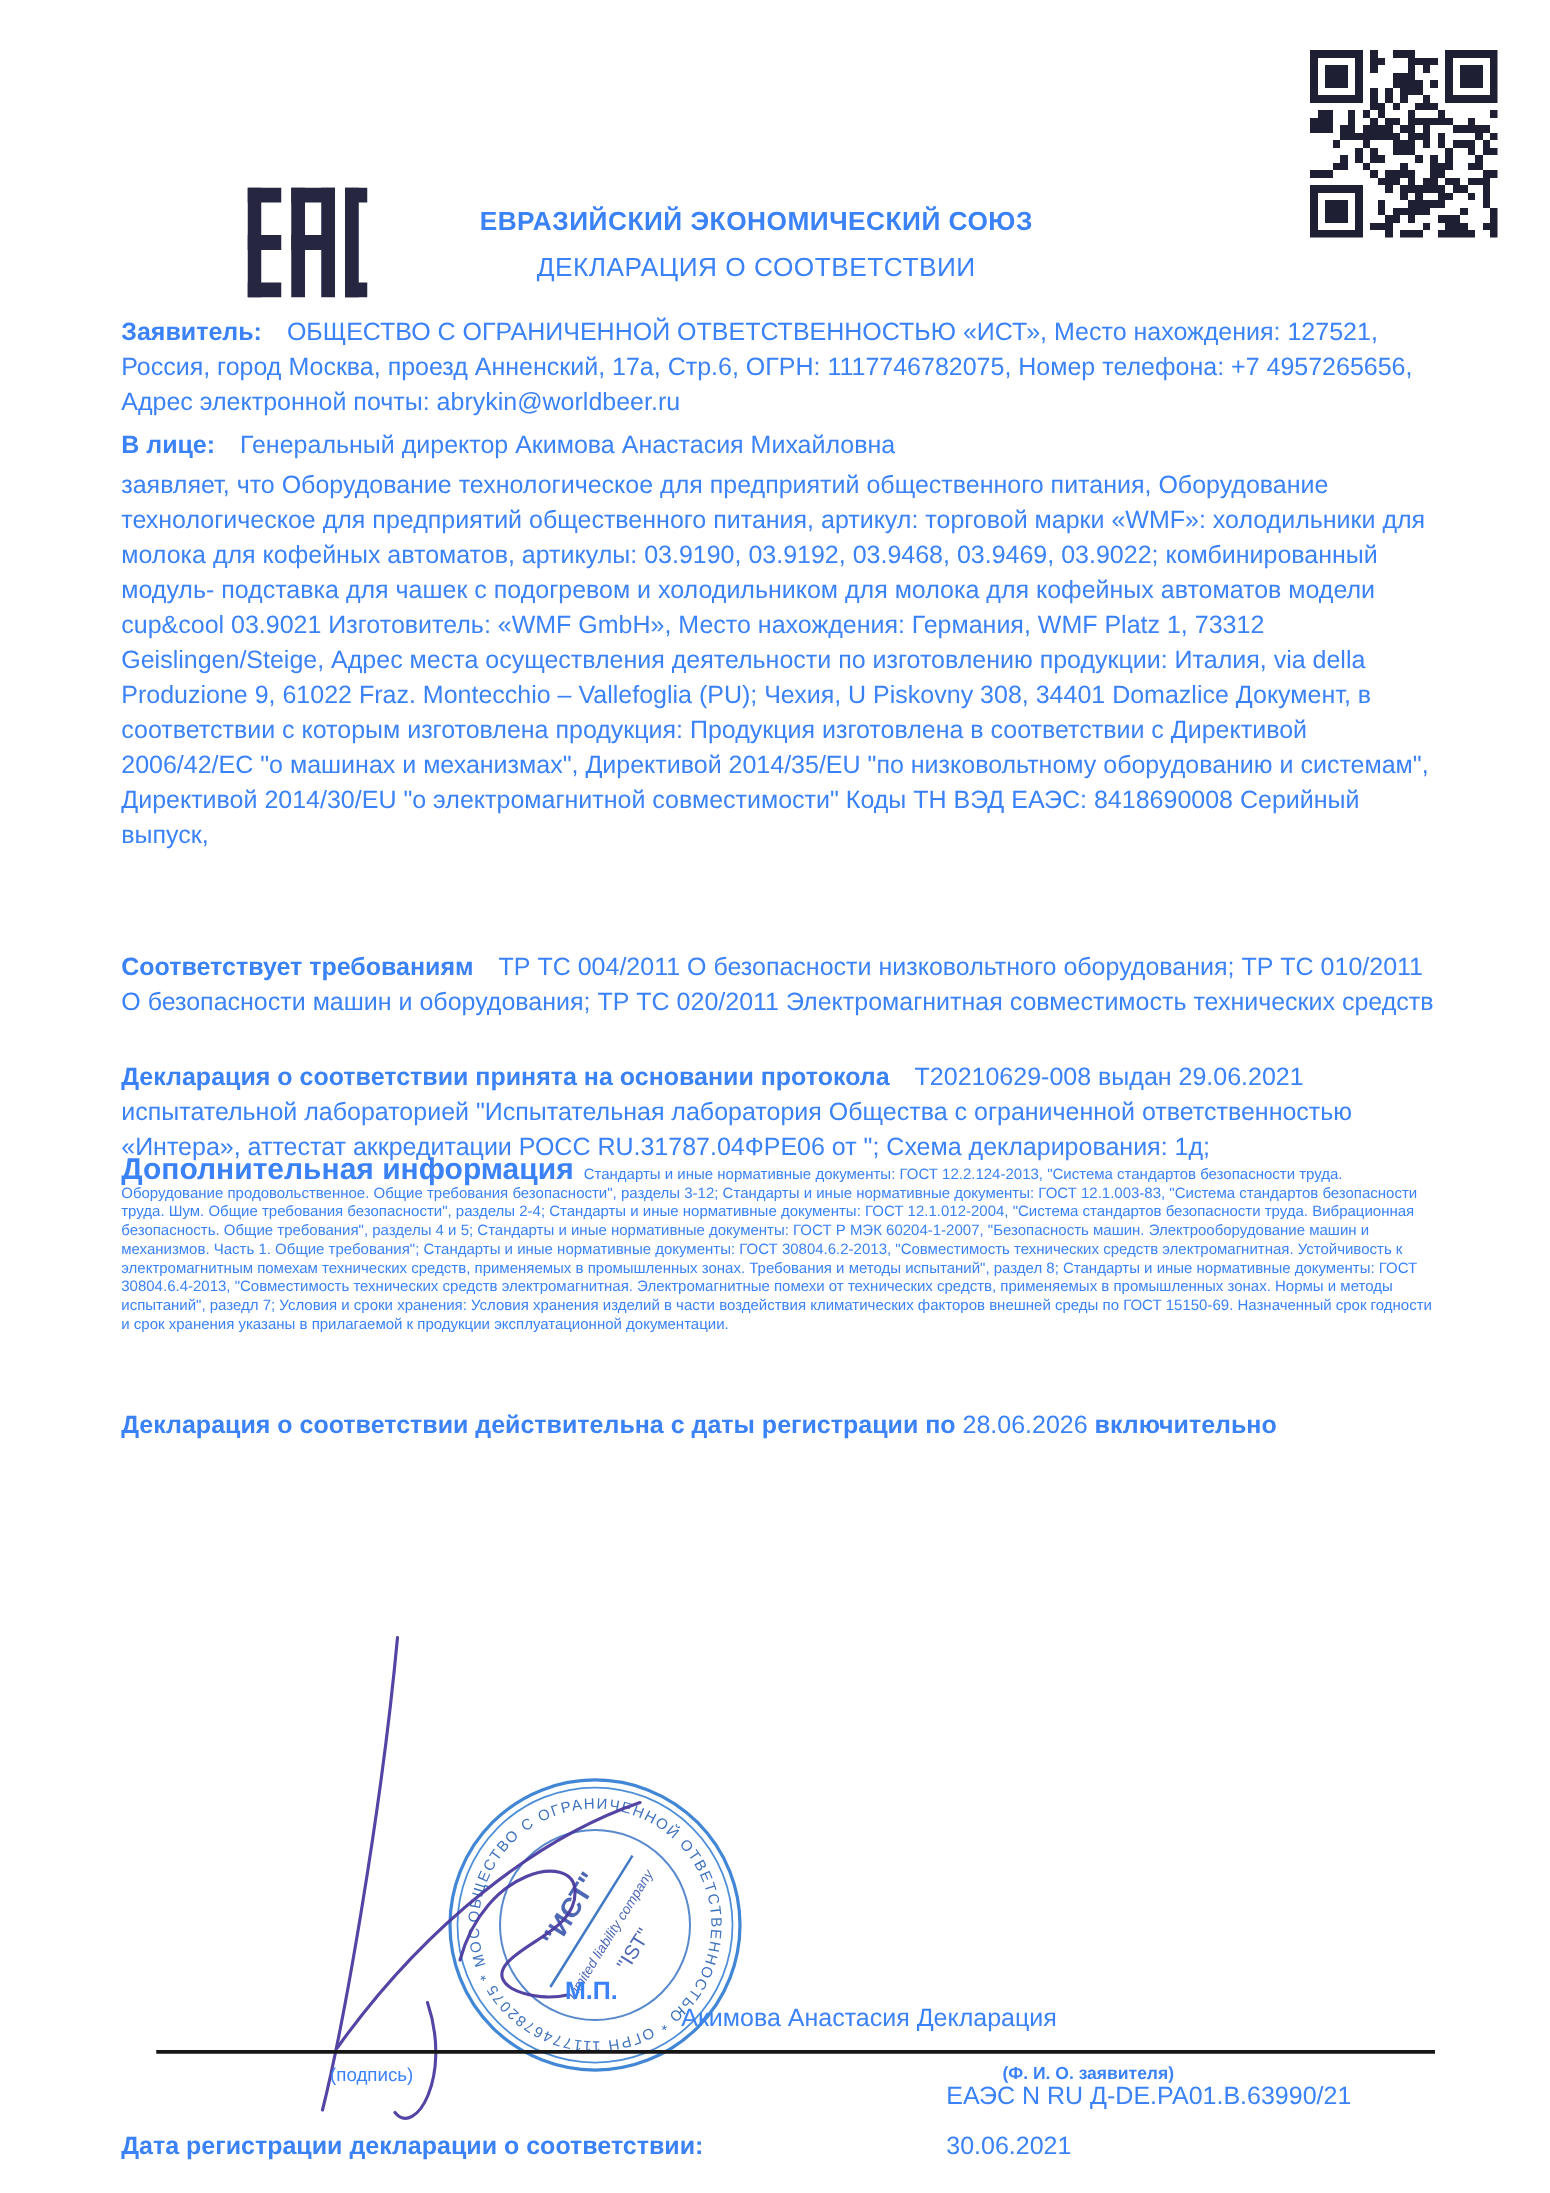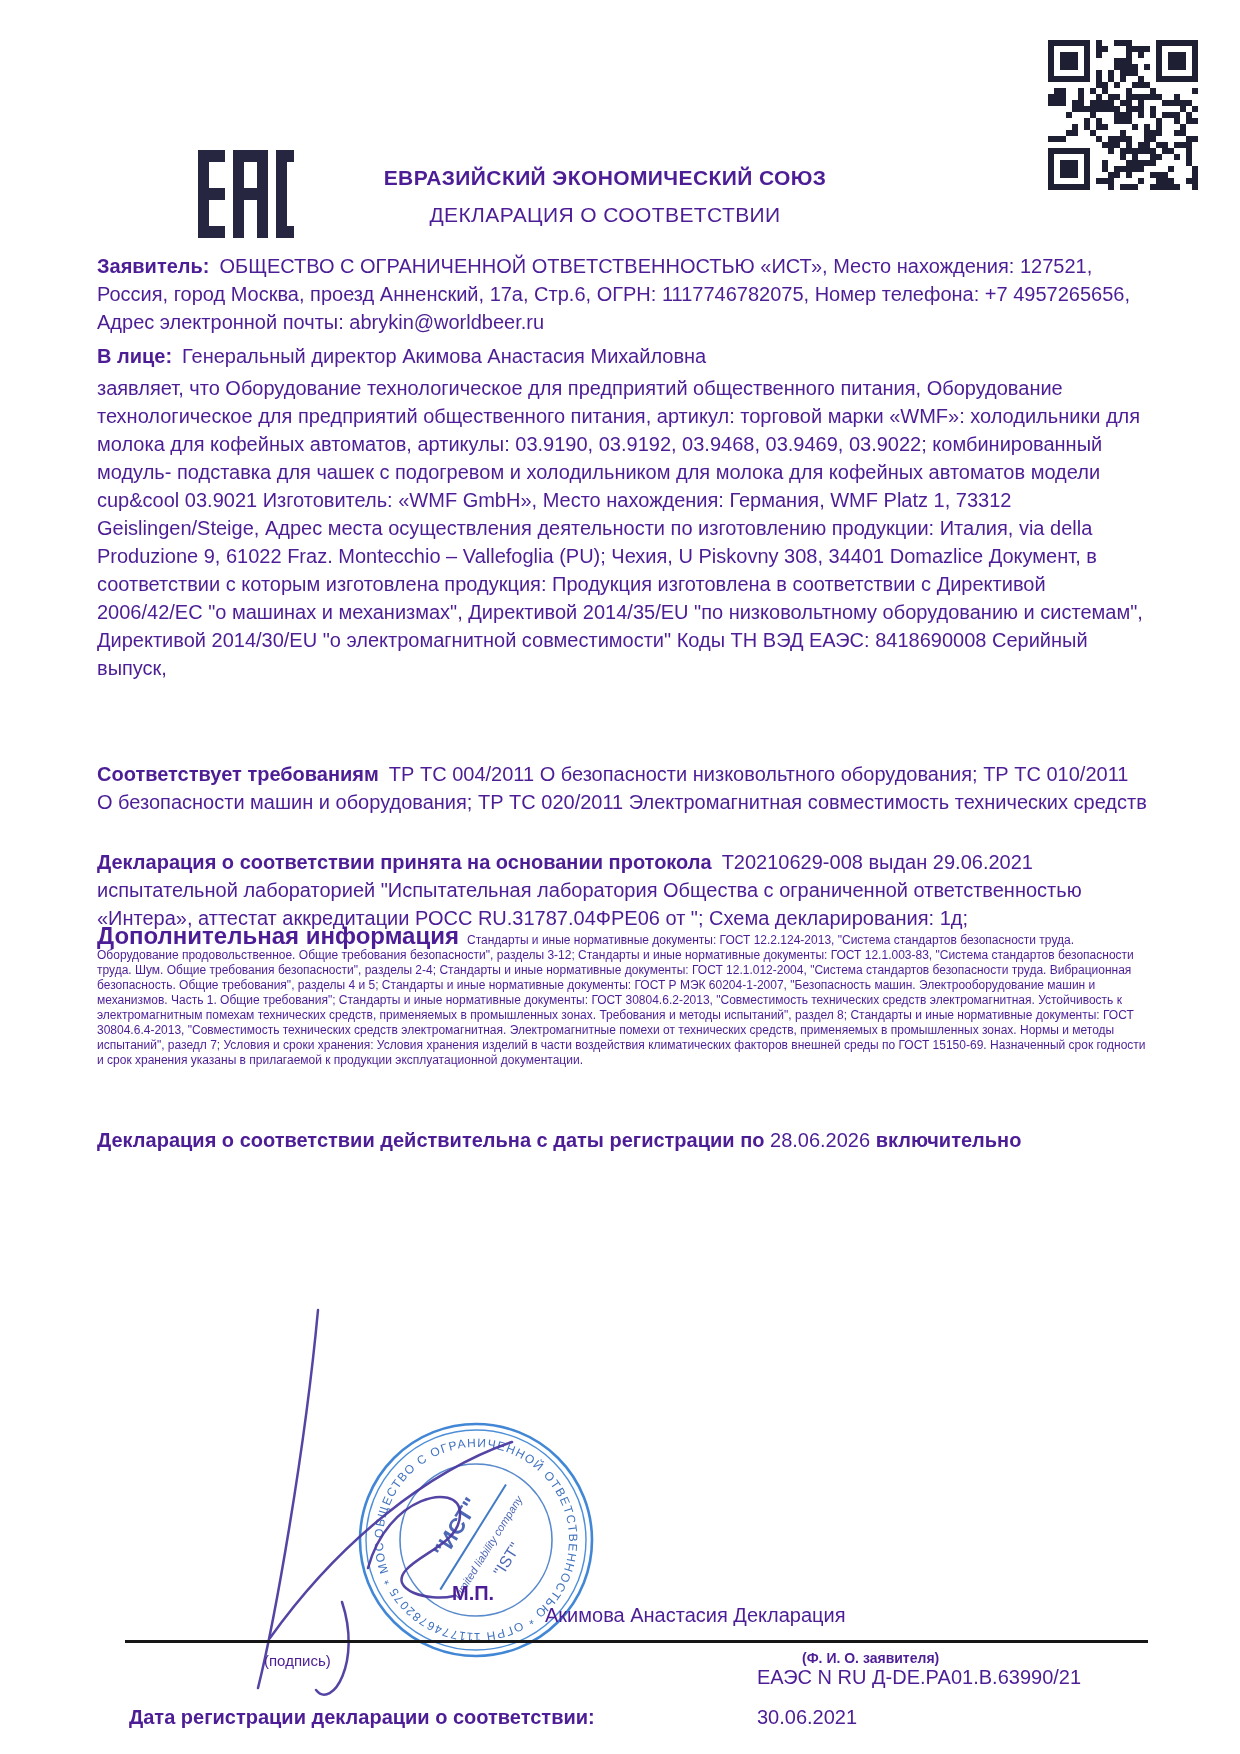--- a/index.html
+++ b/index.html
@@ -1,39 +1,39 @@
 <!DOCTYPE html>
 <html><head>
 <meta charset="utf-8">
 <style>
   * { margin:0; padding:0; box-sizing:border-box; }
   html,body { background:#fff; }
   .page {
     position:relative; width:1240px; height:1754px; background:#ffffff;
-    font-family:"Liberation Sans", sans-serif; color:#4c1d95; overflow:hidden;
+    font-family:"Liberation Sans", sans-serif; color:#3b82f6; overflow:hidden;
   }
   .abs { position:absolute; }
   .titles { left:90px; top:166px; width:1030px; text-align:center; }
   .title1 { font-size:21px; font-weight:bold; letter-spacing:.4px; }
   .title2 { font-size:21px; font-weight:normal; letter-spacing:.4px; margin-top:13px; }
   .para { left:97px; width:1050px; font-size:20px; line-height:28px; }
-  .runin { font-weight:bold; padding-right:10px; }
+  .runin { font-weight:bold; padding-right:20px; }
   .addl { line-height:15px; font-size:12px; }
   .addl .runin { font-size:24px; padding-right:8px; }
   .validity { width:1000px; font-weight:bold; }
   .validity .date { font-weight:normal; }
   .sigline { left:125px; top:1640px; width:1023px; height:3px; background:#161616; }
   .caption { font-size:15px;margin-left:32px; }
   .mp { left:452px; top:1582px; font-size:20px; font-weight:bold; }
   .signer { left:545px; top:1604px; font-size:20px; }
   .cap-sign { left:232px; top:1652px; }
   .cap-fio { left:770px; top:1650px; font-weight:bold; font-size:14px; }
   .reg-label { left:97px; top:1666px; font-size:20px; font-weight:bold; }
   .reg-value { left:757px; top:1666px; font-size:20px; }
-  .date-label { left:97px; top:1706px; font-size:20px; font-weight:bold;margin-left:32px; }
+  .date-label { left:97px; top:1706px; font-size:20px; font-weight:bold; }
   .date-value { left:757px; top:1706px; font-size:20px; }
   svg { display:block; }
 </style>
 </head>
 <body>
 
 <div class="page">
 
   <div class="abs" style="left:1048px; top:40px;">
     <svg id="qr-svg" width="150" height="150" viewBox="0 0 25 25" shape-rendering="crispEdges">

